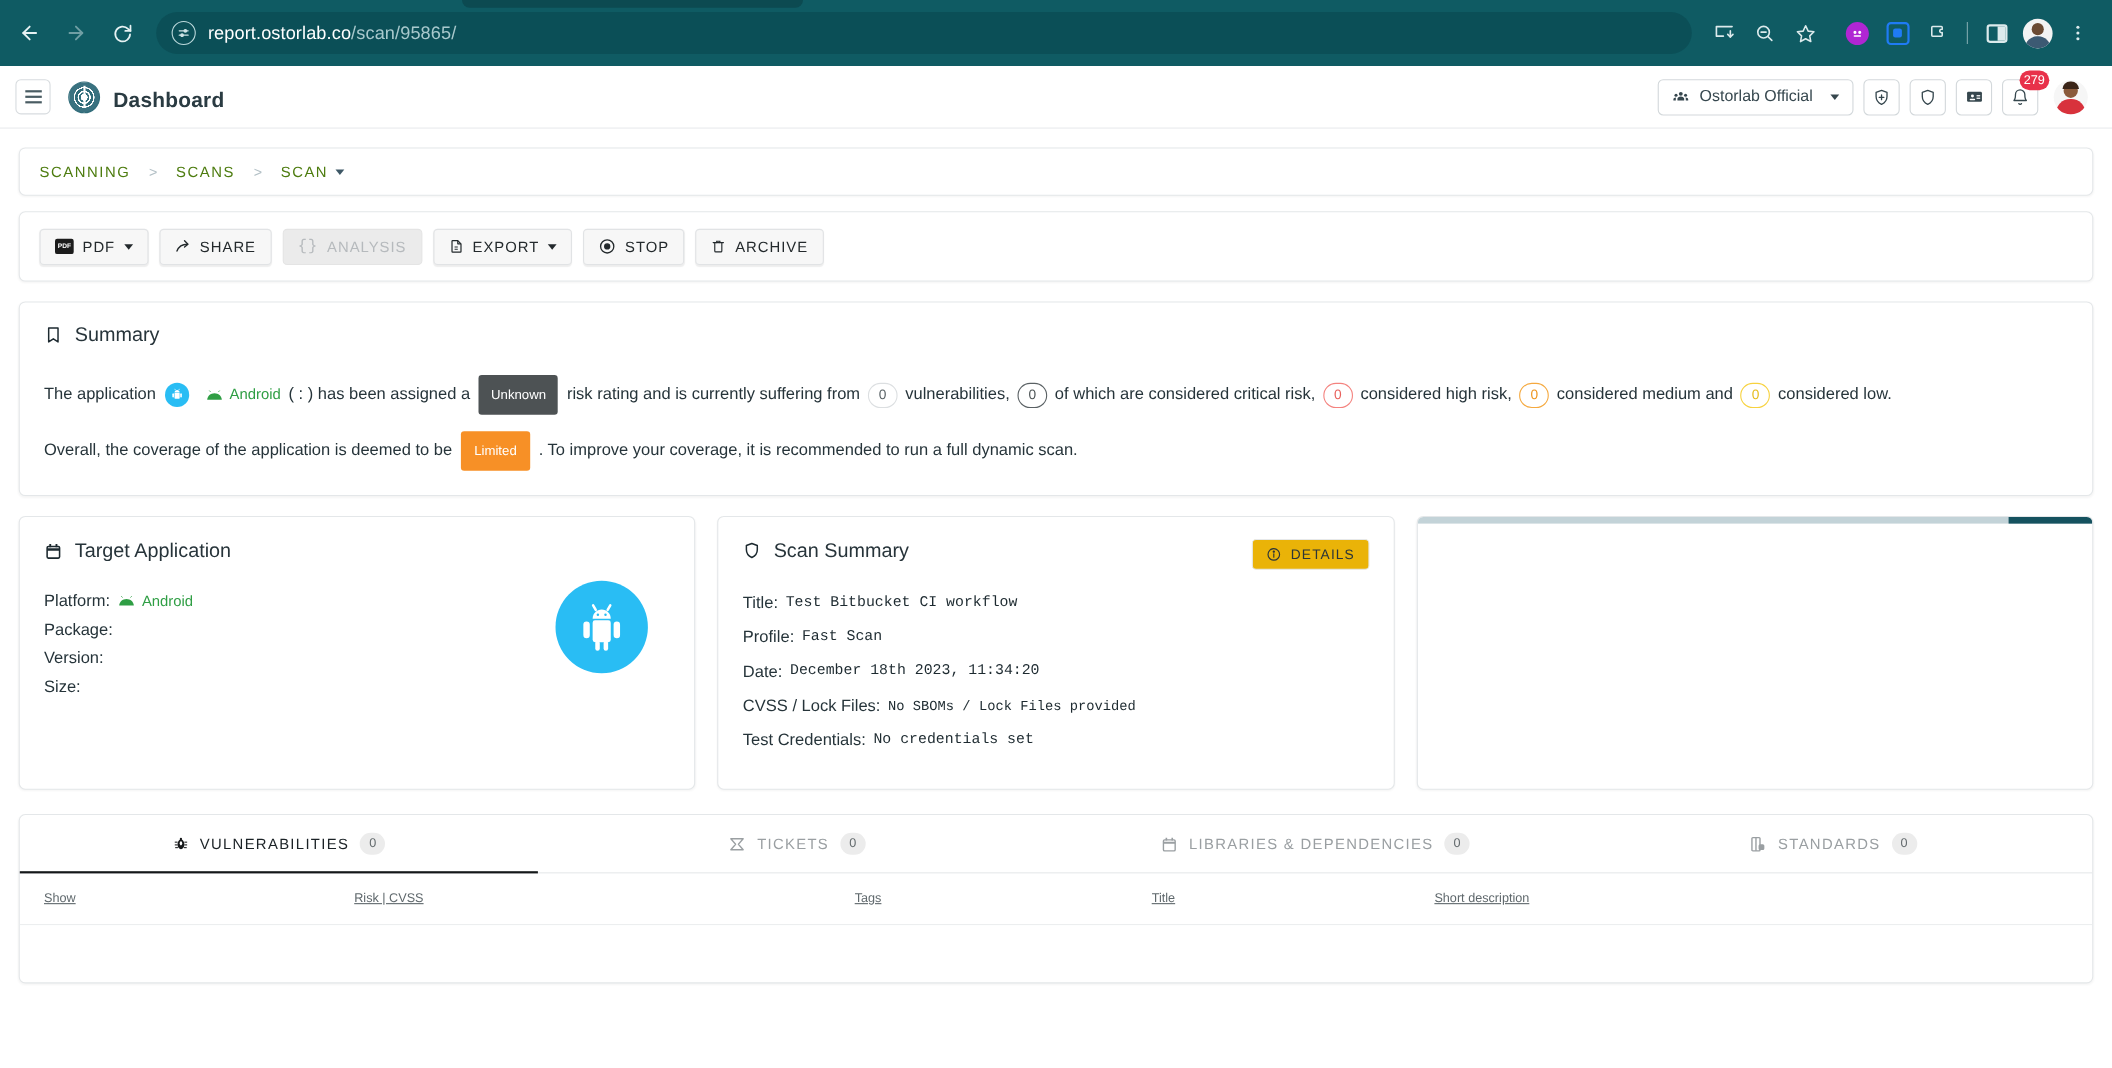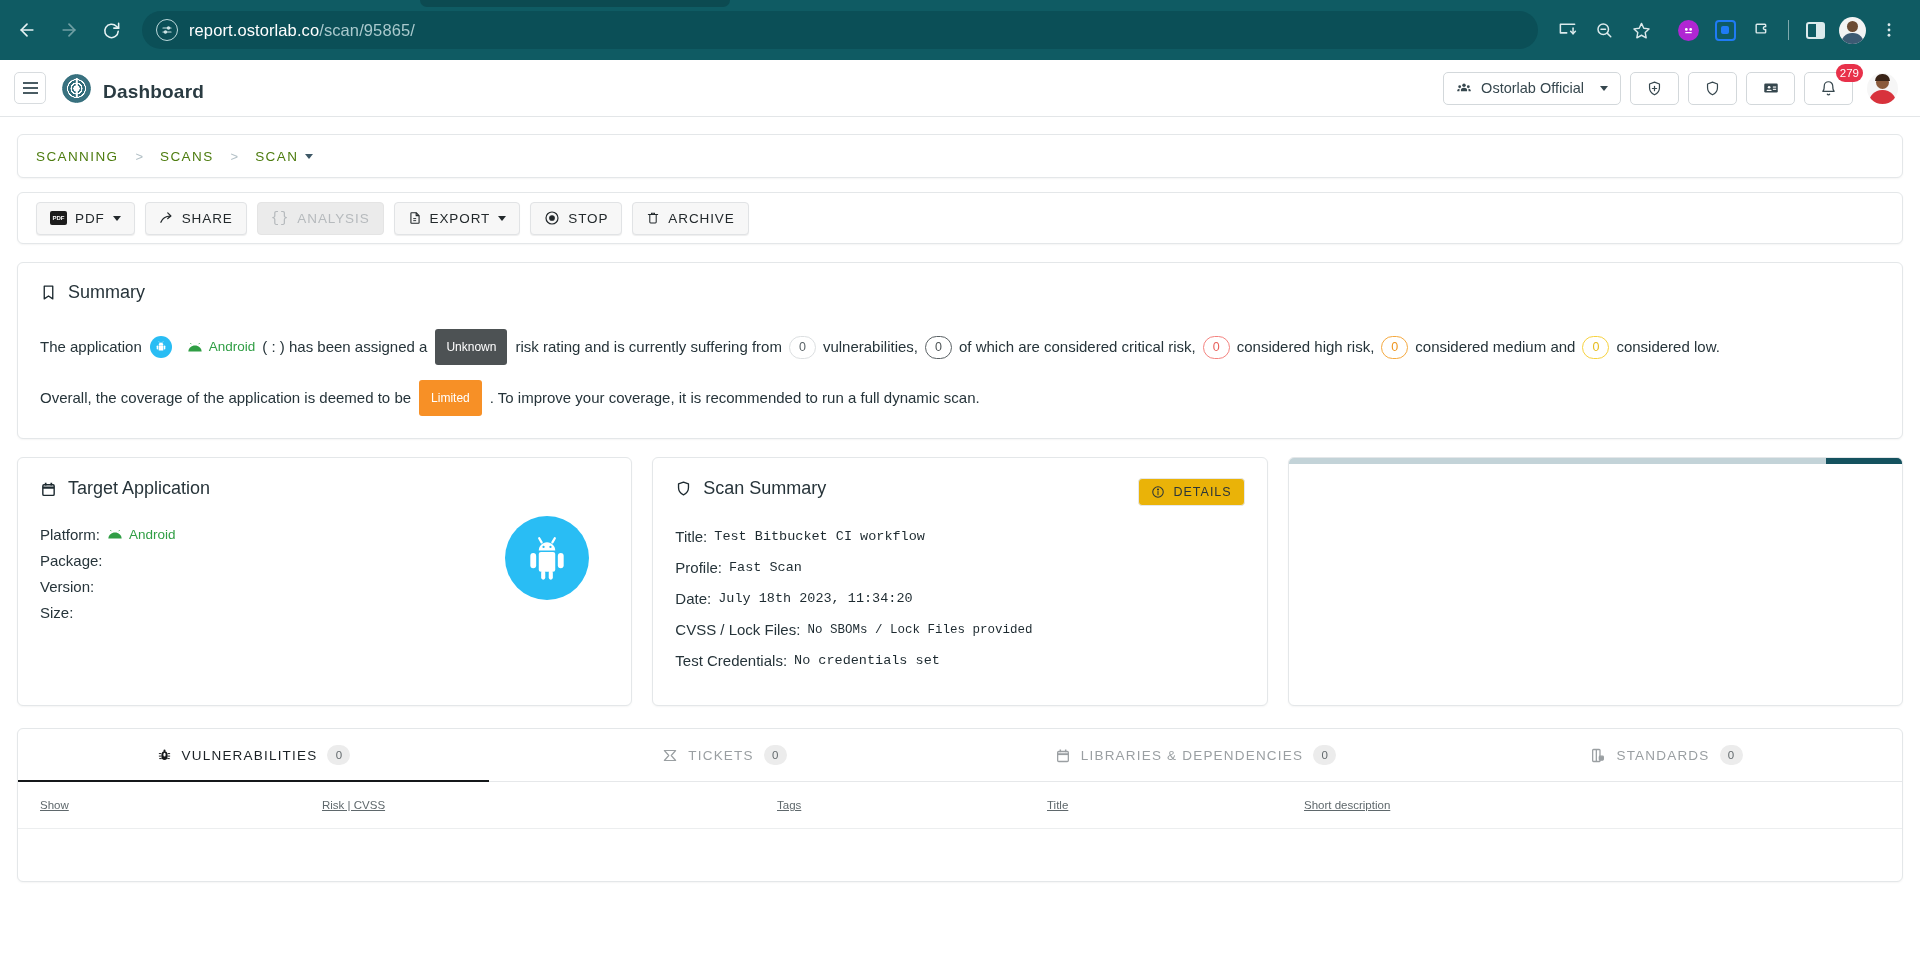--- a/index.html
+++ b/index.html
@@ -93,21 +93,21 @@
     background:#ffffff; transform:translateX(-50%);
   }
   .brand-title { font-size: 19px; color: #2a3b42; font-weight: 600; letter-spacing:.2px;}
   .header-right { margin-left: auto; display: flex; align-items: center; gap: 9px; }
   .org-select {
     height: 33px; border: 1px solid #d3d8db; border-radius: 5px; background: #fff;
     display: flex; align-items: center; gap: 9px; padding: 0 12px;
     font-size: 14.5px; color: #36474e;
   }
   .hdr-btn {
-    width: 49px; height: 33px; border: 1px solid #d3d8db; border-radius: 5px;
+    width: 33px; height: 33px; border: 1px solid #d3d8db; border-radius: 5px;
     background: #fff; display: flex; align-items: center; justify-content: center;
     color: #36474e; position: relative;
   }
   .badge-count {
     position: absolute; top: -9px; right: -11px; min-width: 25px; height: 18px;
     background: #e8314a; color: #fff; border-radius: 9px; font-size: 11.5px;
     display: flex; align-items: center; justify-content: center; padding: 0 4px;
     font-weight: 500;
   }
   .user-avatar {
@@ -130,21 +130,21 @@
   }
   .crumb { font-size: 13.5px; letter-spacing: 1.4px; color: #4d7c0f; }
   .crumb-sep { color: #b3c0c6; font-size: 13px; }
   .caret-down {
     width: 0; height: 0; border-left: 4.5px solid transparent;
     border-right: 4.5px solid transparent; border-top: 5.5px solid #3e5866;
     display: inline-block; margin-left: 7px; vertical-align: middle;
   }
 
   .toolbar {
-    height: 52px; display: flex; align-items: center; gap: 10px;
+    height: 64px; display: flex; align-items: center; gap: 10px;
     padding: 0 18px; margin-bottom: 18px;
   }
   .tb-button {
     height: 33px; background: #f7f7f7; border: 1px solid #e1e3e5;
     border-radius: 4px; display: flex; align-items: center; gap: 8px;
     padding: 0 13px; font-size: 13.5px; letter-spacing: .9px; color: #23292c;
     box-shadow: 0 1px 1px rgba(0,0,0,.07);
   }
   .tb-button.disabled { color: #b6babd; background: #ebebeb; border-color:#e4e4e4; box-shadow:none; }
   .pdf-glyph {
@@ -598,21 +598,21 @@
         <div class="kv" style="margin-bottom:14px">
           <span class="k">Title:</span>
           <span class="v mono">Test Bitbucket CI workflow</span>
         </div>
         <div class="kv" style="margin-bottom:14px">
           <span class="k">Profile:</span>
           <span class="v mono">Fast Scan</span>
         </div>
         <div class="kv" style="margin-bottom:14px">
           <span class="k">Date:</span>
-          <span class="v mono">July 18th 2023, 11:34:20</span>
+          <span class="v mono">December 18th 2023, 11:34:20</span>
         </div>
         <div class="kv" style="margin-bottom:14px">
           <span class="k">CVSS / Lock Files:</span>
           <span class="v mono" style="font-size:12.5px">No SBOMs / Lock Files provided</span>
         </div>
         <div class="kv">
           <span class="k">Test Credentials:</span>
           <span class="v mono">No credentials set</span>
         </div>
       </div>

